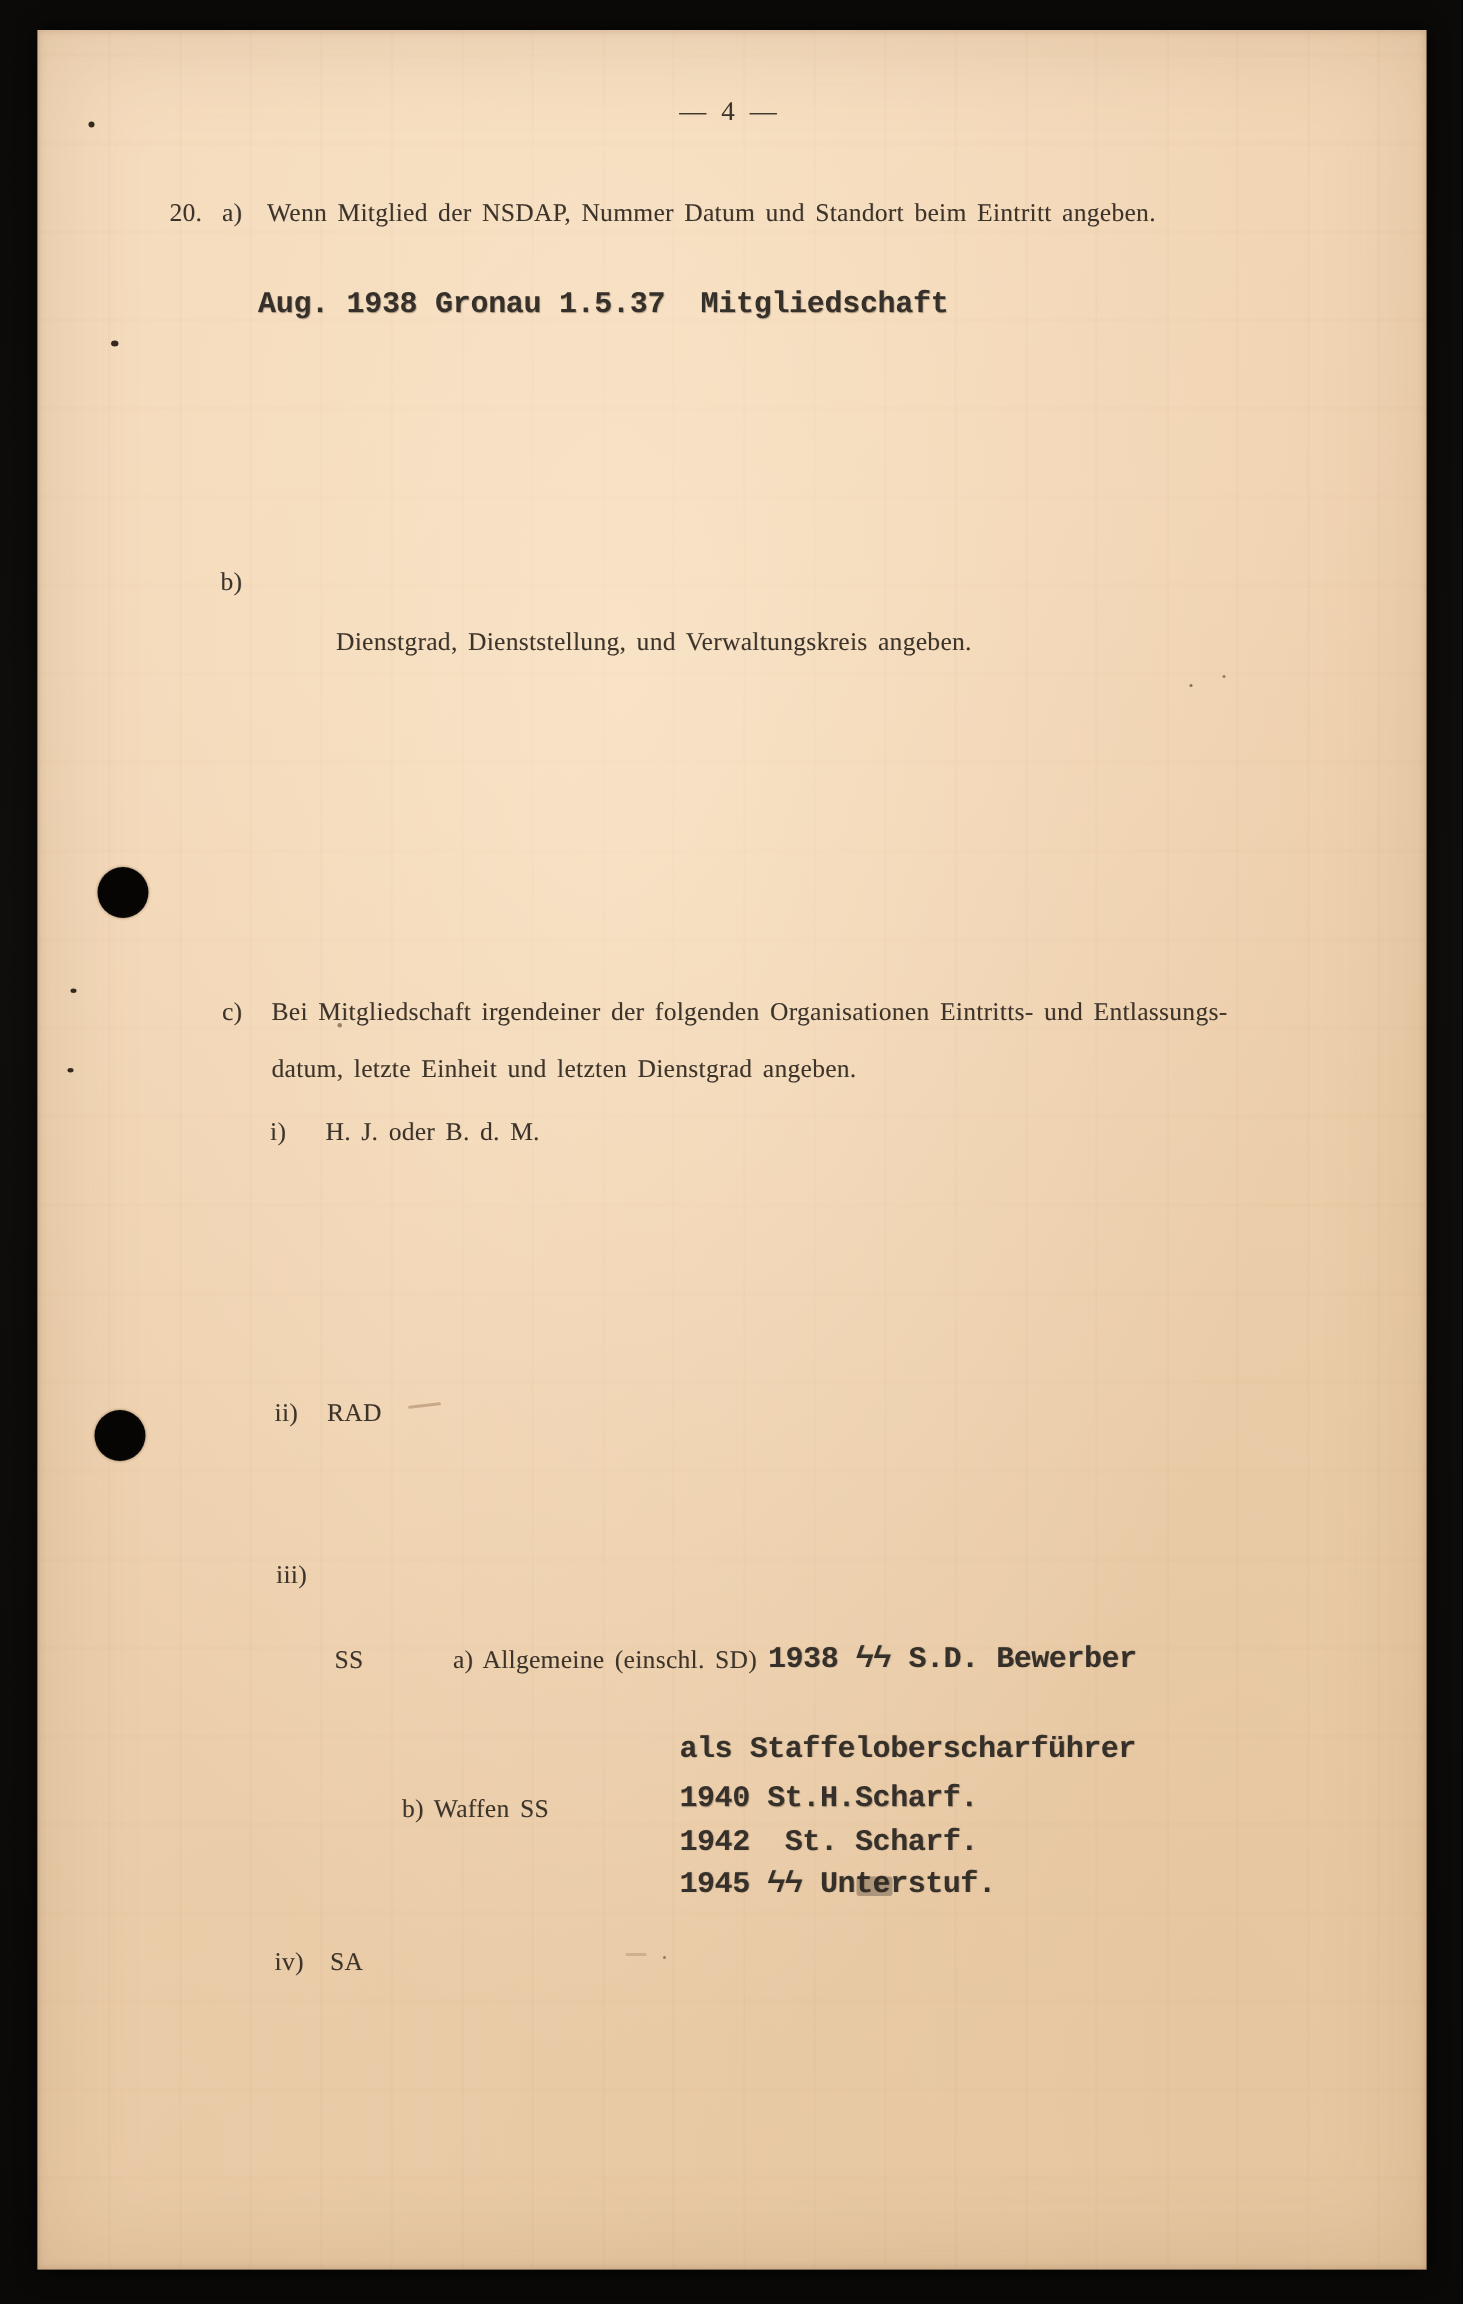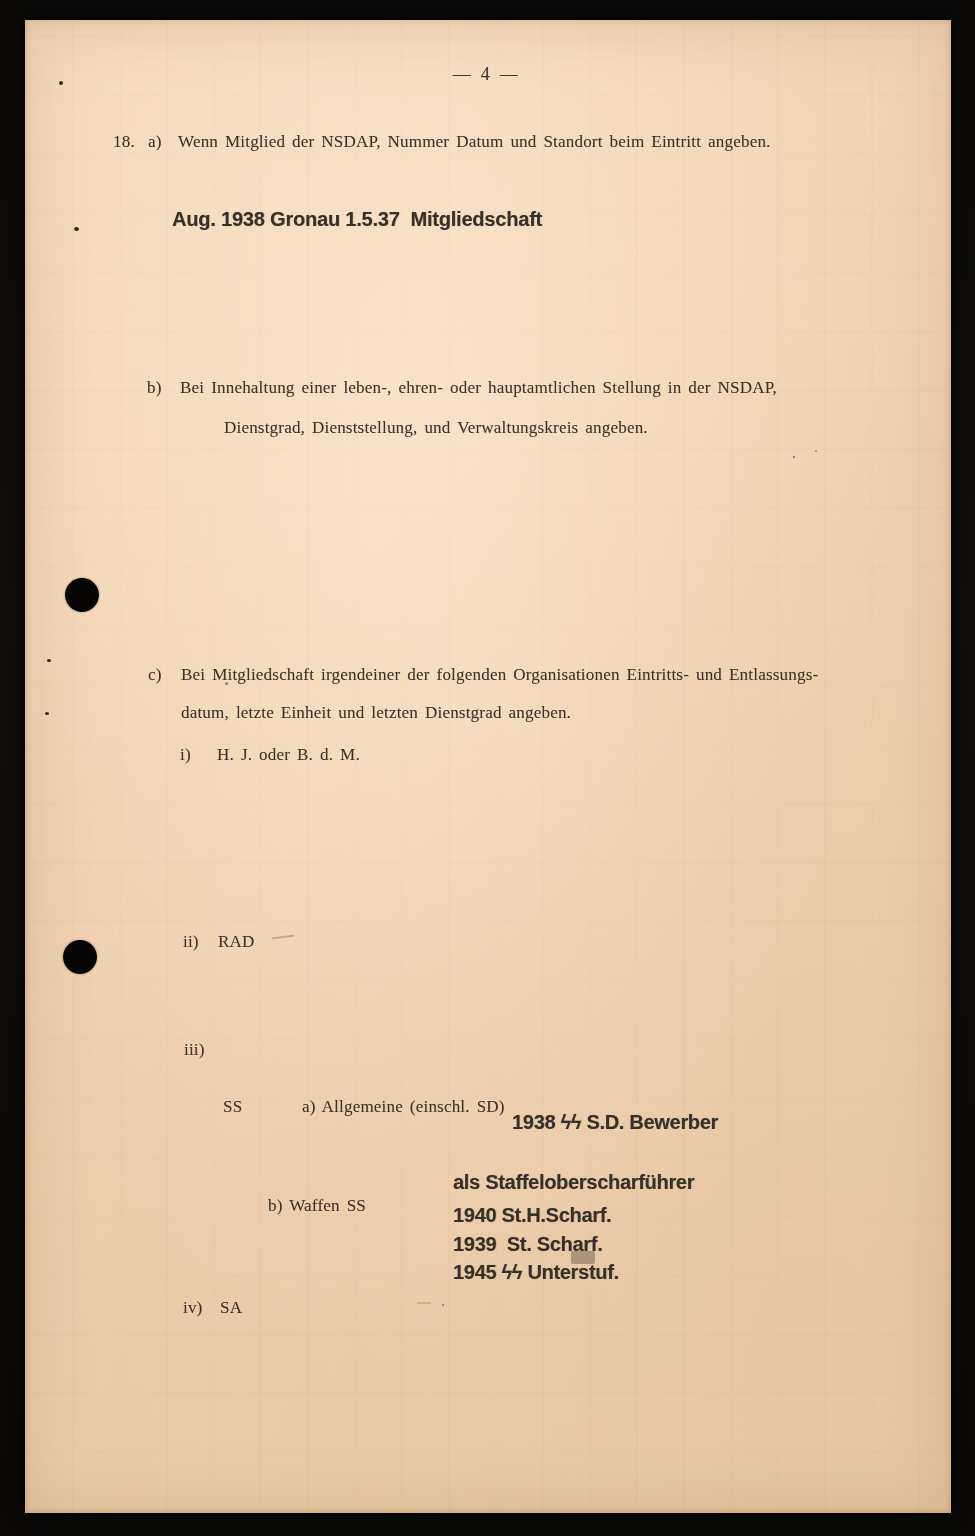--- a/index.html
+++ b/index.html
@@ -18,24 +18,23 @@
       repeating-linear-gradient(0deg, rgba(188,148,108,.035) 0 3px, rgba(0,0,0,0) 3px 59px),
       linear-gradient(135deg,#f4dabb,#f0d3b1 55%,#eccfaa);
     box-shadow: inset 0 0 70px rgba(135,95,55,.20), inset 0 0 6px rgba(120,80,45,.25), 0 0 14px rgba(0,0,0,.85);
   }
   .printed{
     position:absolute;font-family:"Liberation Serif","DejaVu Serif",serif;
     font-size:17px;color:#3c342b;white-space:pre;letter-spacing:.2px;word-spacing:2.5px;
     line-height:1.2;text-shadow:.3px .3px .4px rgba(70,55,40,.25);
   }
   .typed{
-    position:absolute;font-family:Liberation Sans, sans-serif;
+    position:absolute;font-family:Liberation Mono, monospace;
     font-weight:700;color:#36302a;white-space:pre;line-height:1.2;
     text-shadow:.5px .4px .7px rgba(60,48,34,.40);
-    margin-top:15px;
   }
   .typed-a{font-size:20px;letter-spacing:-.2px;}
   .typed-ss{font-size:20px;letter-spacing:-.3px;}
   .pagenum{font-size:18px;letter-spacing:1.5px;text-align:center;width:130px;}
   .hole{
     position:absolute;width:34px;height:34px;border-radius:50%;
     background:radial-gradient(circle at 45% 45%, #060504 60%, #181310 100%);
     box-shadow:0 0 2px rgba(90,60,35,.6);
   }
   .speck{position:absolute;border-radius:50%;background:#35291d;}
@@ -43,48 +42,47 @@
   .smudge{position:absolute;background:rgba(42,36,28,.32);border-radius:2px;}
 </style>
 </head>
 <body>
 
 <div class="canvas">
   <div class="paper">
 
     <div class="printed pagenum" style="left:396px;top:44px;">— 4 —</div>
 
-    <span class="printed" style="left:88px;top:112px;">18.</span>
+    <span class="printed" style="left:88px;top:112px;">20.</span>
     <span class="printed" style="left:123px;top:112px;">a)</span>
     <span class="printed" style="left:153px;top:112px;">Wenn Mitglied der NSDAP, Nummer Datum und Standort beim Eintritt angeben.</span>
 
     <span class="typed typed-a" style="left:147px;top:172px;">Aug. 1938 Gronau 1.5.37  Mitgliedschaft</span>
 
     <span class="printed" style="left:122px;top:358px;">b)</span>
-    <span class="printed" style="left:155px;top:358px;">Bei Innehaltung einer leben-, ehren- oder hauptamtlichen Stellung in der NSDAP,</span>
     <span class="printed" style="left:155px;top:398px;margin-left:44px;">Dienstgrad, Dienststellung, und Verwaltungskreis angeben.</span>
 
     <span class="printed" style="left:123px;top:645px;">c)</span>
     <span class="printed" style="left:156px;top:645px;">Bei Mitgliedschaft irgendeiner der folgenden Organisationen Eintritts- und Entlassungs-</span>
     <span class="printed" style="left:156px;top:683px;">datum, letzte Einheit und letzten Dienstgrad angeben.</span>
 
     <span class="printed" style="left:155px;top:725px;">i)</span>
     <span class="printed" style="left:192px;top:725px;">H. J. oder B. d. M.</span>
 
     <span class="printed" style="left:158px;top:912px;">ii)</span>
     <span class="printed" style="left:193px;top:912px;">RAD</span>
 
     <span class="printed" style="left:159px;top:1020px;">iii)</span>
     <span class="printed" style="left:198px;top:1077px;">SS</span>
     <span class="printed" style="left:241px;top:1077px;margin-left:36px;">a) Allgemeine (einschl. SD)</span>
 
     <span class="typed typed-ss" style="left:487px;top:1075px;">1938 ϟϟ S.D. Bewerber</span>
     <span class="typed typed-ss" style="left:428px;top:1135px;">als Staffeloberscharführer</span>
     <span class="typed typed-ss" style="left:428px;top:1168px;">1940 St.H.Scharf.</span>
-    <span class="typed typed-ss" style="left:428px;top:1197px;">1939  St. Scharf.</span>
+    <span class="typed typed-ss" style="left:428px;top:1197px;">1942  St. Scharf.</span>
     <span class="typed typed-ss" style="left:428px;top:1225px;">1945 ϟϟ Unterstuf.</span>
     <div class="smudge" style="left:546px;top:1231px;width:24px;height:13px;"></div>
 
     <span class="printed" style="left:243px;top:1176px;">b) Waffen SS</span>
 
     <span class="printed" style="left:158px;top:1278px;">iv)</span>
     <span class="printed" style="left:195px;top:1278px;">SA</span>
 
     <div class="hole" style="left:40px;top:558px;"></div>
     <div class="hole" style="left:38px;top:920px;"></div>

